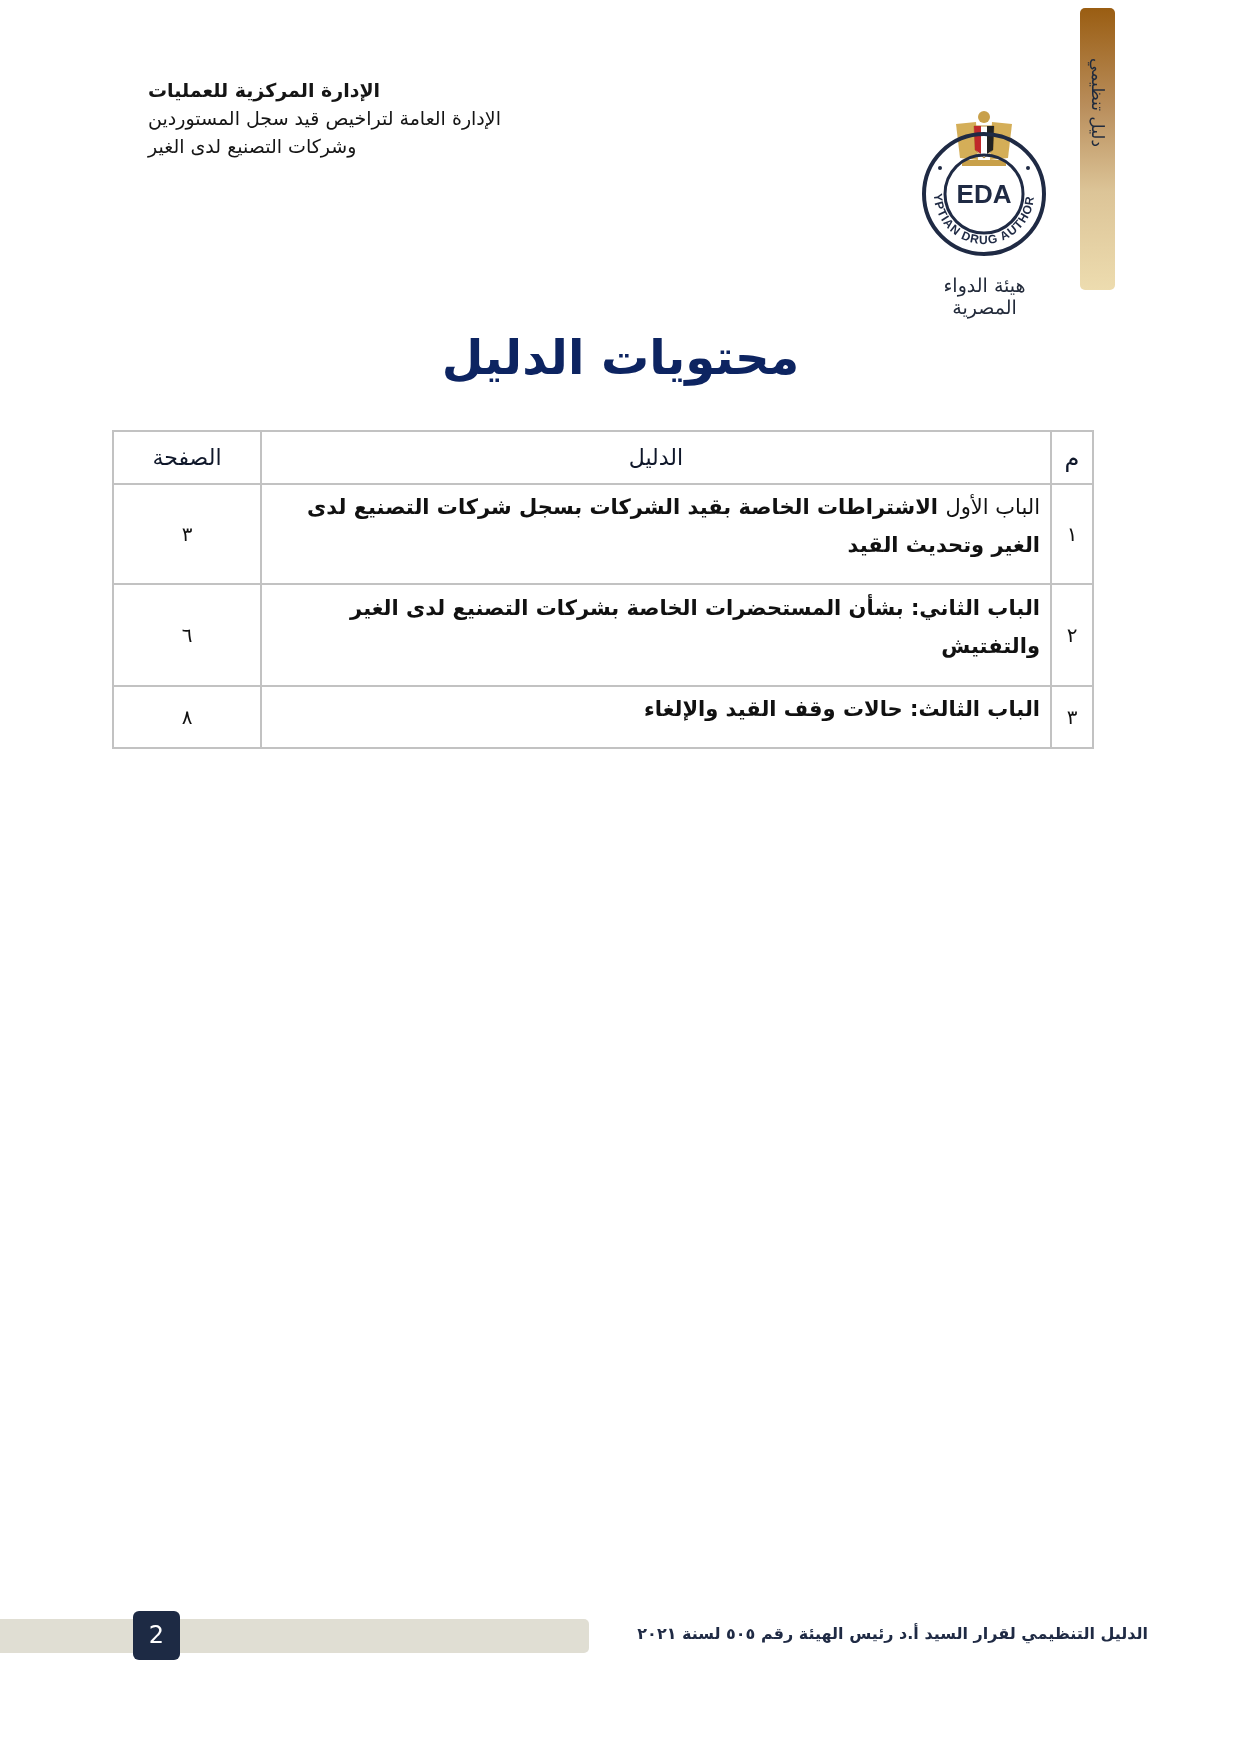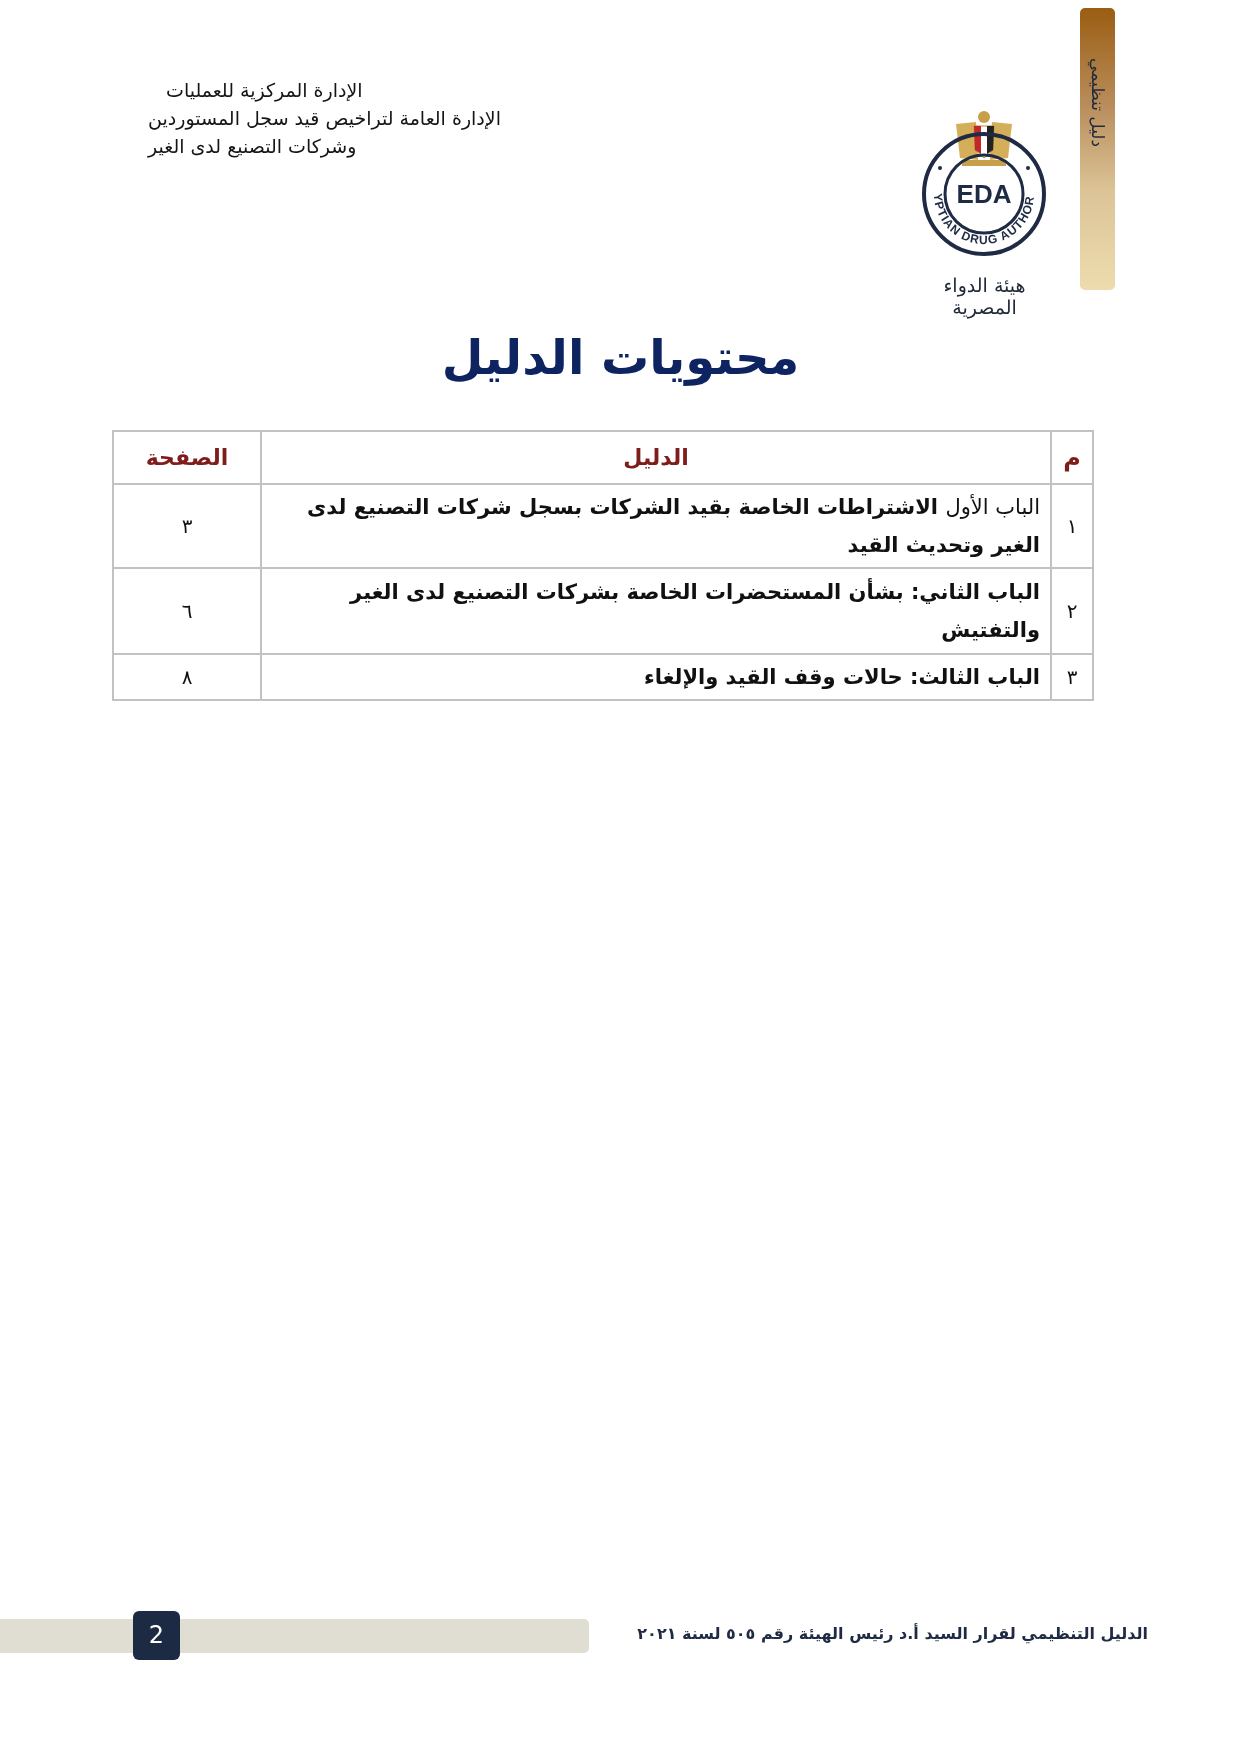--- a/index.html
+++ b/index.html
@@ -9,21 +9,21 @@
     font-family:"DejaVu Sans", "Liberation Sans", sans-serif;
     color:#111111;
   }
   .org-header {
     position:absolute; left:148px; top:76px; width:430px;
     direction:rtl; text-align:left;
   }
   .org-header .line {
     display:block; font-size:19px; line-height:28px; color:#151515; white-space:nowrap;
   }
-  .org-header .line.bold { font-weight:normal;margin-left:18px; }
+  .org-header .line.bold { font-weight:bold; }
 
   .side-band {
     position:absolute; left:1080px; top:8px; width:35px; height:282px;
     border-radius:5px;
     background:linear-gradient(to bottom, #9a5d12 0%, #b98e5c 35%, #dcc497 65%, #eddcaf 100%);
   }
   .side-band-text {
     position:absolute; left:50%; top:50px;
     transform:translateX(-50%);
     writing-mode:vertical-rl;
@@ -46,29 +46,29 @@
 
   table.toc {
     position:absolute; left:112px; top:430px; width:982px;
     border-collapse:collapse; direction:rtl;
   }
   table.toc th, table.toc td {
     border:2px solid #c2c2c2;
     padding:0;
   }
   table.toc th {
-    height:51px; font-size:22px; font-weight:bold; color:#7f1d1d;
+    height:51px; font-size:22px; font-weight:normal; color:#0f172a;
     text-align:center;
   }
   table.toc th.col-num { width:40px; font-size:24px; }
   table.toc th.col-page { width:146px; }
   table.toc td.num { text-align:center; font-size:20px; }
   table.toc td.page { text-align:center; font-size:20px; }
   table.toc td.content {
-    text-align:right; padding:0 10px 0 8px; font-size:21px; font-weight:bold; line-height:38px;
+    text-align:right; padding:0 10px 16px 8px; font-size:21px; font-weight:bold; line-height:38px;
   }
   table.toc tr.r1 td { height:82px; }
   table.toc tr.r2 td { height:84px; }
   table.toc tr.r3 td { height:44px; }
   .light { font-weight:normal; }
 
   .footer-bar {
     position:absolute; left:0; top:1619px; width:589px; height:34px;
     background:#e0ded3; border-radius:0 5px 5px 0;
   }

